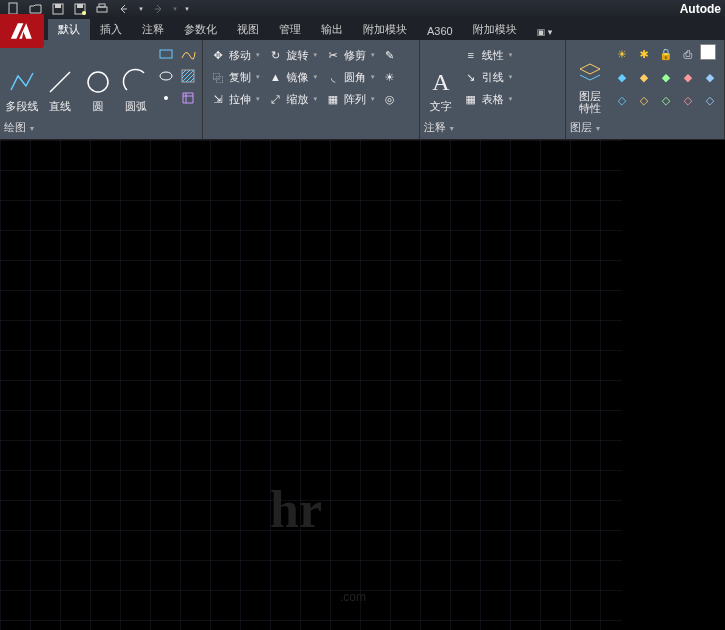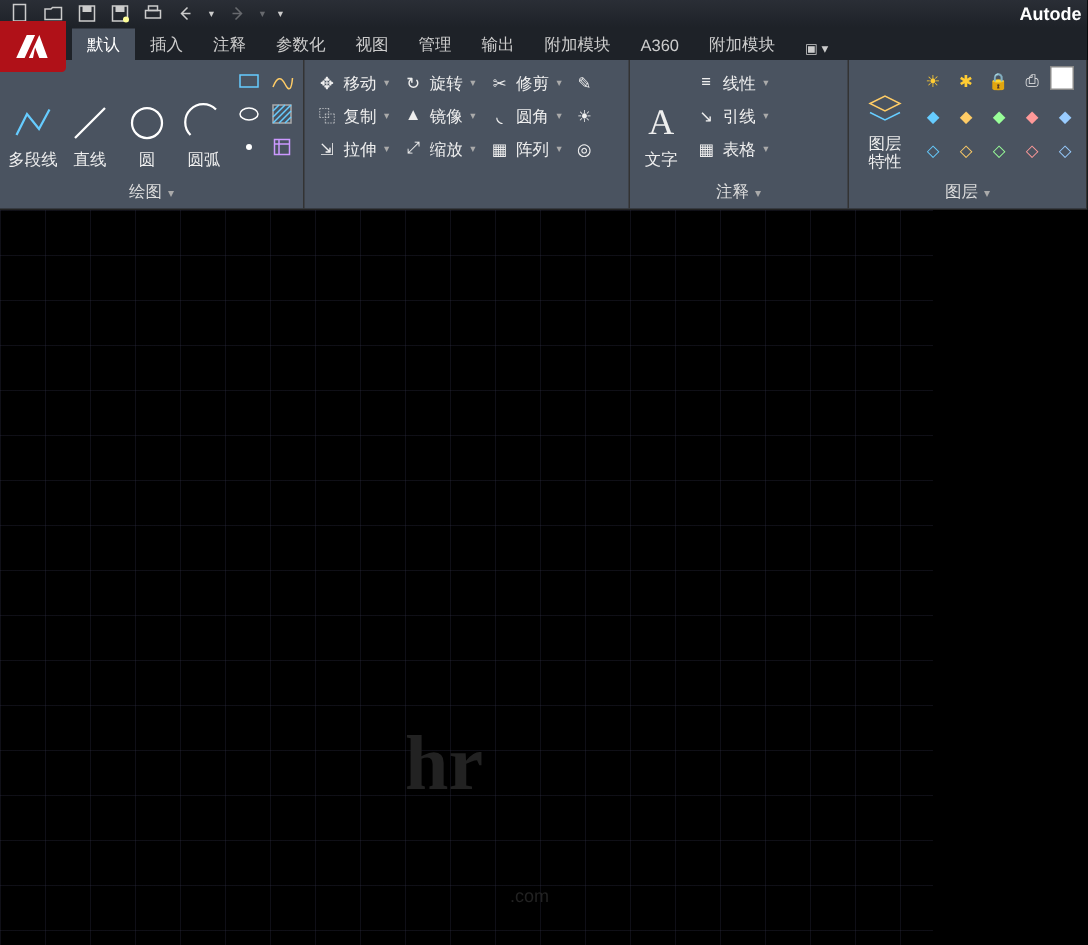--- a/index.html
+++ b/index.html
@@ -8,21 +8,21 @@
 .qat-btn{width:20px;height:16px;display:flex;align-items:center;justify-content:center;color:#ccc;cursor:pointer}
 .app-brand{margin-left:auto;color:#fff;font-weight:bold;font-size:12px}
 .appmenu{position:absolute;left:0;top:14px;width:44px;height:34px;background:#b01118;display:flex;align-items:center;justify-content:center;z-index:10;border-radius:0 0 3px 0}
 .appmenu svg{width:28px;height:22px}
 .tabs{height:22px;background:#1e2228;display:flex;align-items:flex-end;padding-left:48px;gap:0}
 .tab{padding:3px 10px;color:#ccc;cursor:pointer;font-size:11px}
 .tab.active{background:#4a5360;color:#fff}
 .ribbon{height:100px;background:#4a5360;display:flex;border-bottom:1px solid #222}
 .panel{display:flex;flex-direction:column;border-right:1px solid #333;padding:2px}
 .panel-body{flex:1;display:flex;align-items:flex-start;gap:2px;padding:2px}
-.panel-title{text-align:center;font-size:11px;color:#ddd;padding:2px;position:relative}
+.panel-title{text-align:left;font-size:11px;color:#ddd;padding:2px;position:relative}
 .panel-title::after{content:"▾";font-size:8px;margin-left:4px;color:#aaa}
 .bigbtn{display:flex;flex-direction:column;align-items:center;justify-content:flex-end;width:36px;height:70px;color:#eee;cursor:pointer;font-size:11px;gap:2px}
 .bigbtn .ico{width:30px;height:30px;display:flex;align-items:center;justify-content:center}
 .smallgrid{display:grid;grid-template-columns:repeat(2,20px);grid-auto-rows:20px;gap:2px}
 .sm{width:20px;height:20px;display:flex;align-items:center;justify-content:center;cursor:pointer;color:#eee}
 .row{display:flex;align-items:center;gap:2px;height:22px}
 .lb{display:flex;align-items:center;gap:3px;color:#eee;cursor:pointer;padding:0 3px;font-size:11px;height:22px}
 .lb .ico{width:16px;height:16px;display:flex;align-items:center;justify-content:center}
 .dd::after{content:"▾";font-size:7px;margin-left:2px;color:#aaa}
 .canvas{position:relative;width:622px;height:490px;background:#000}

